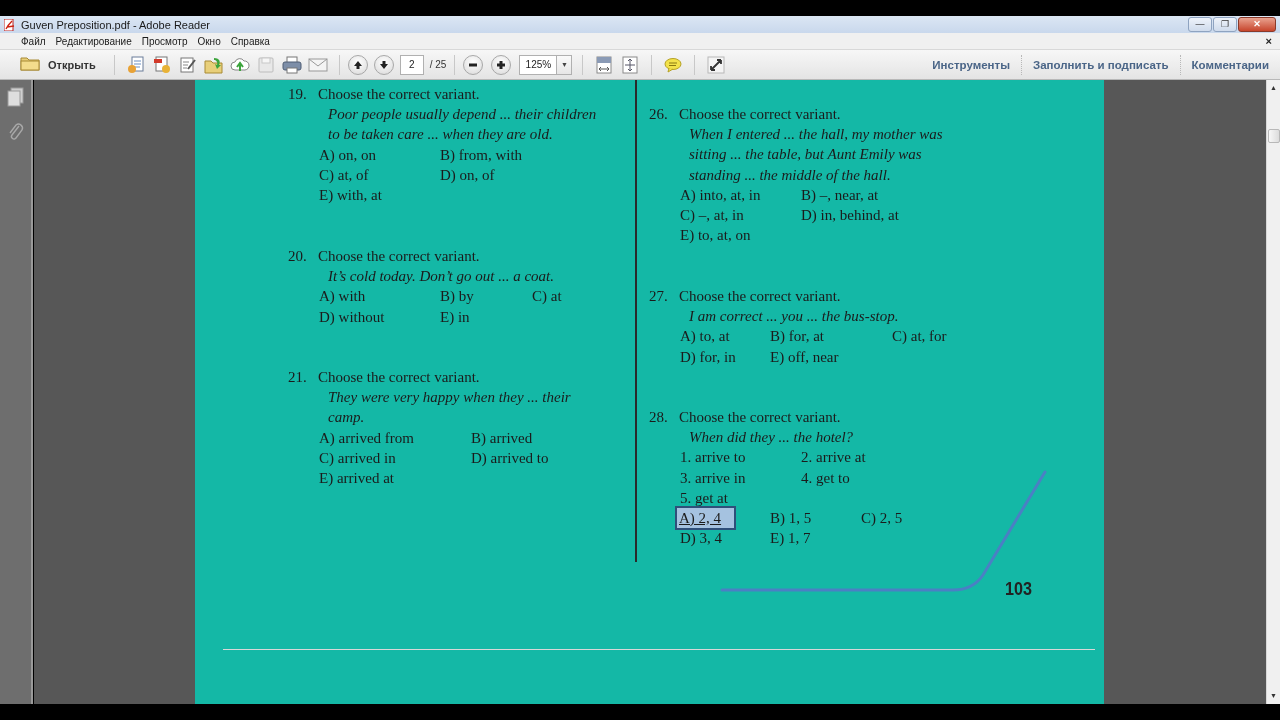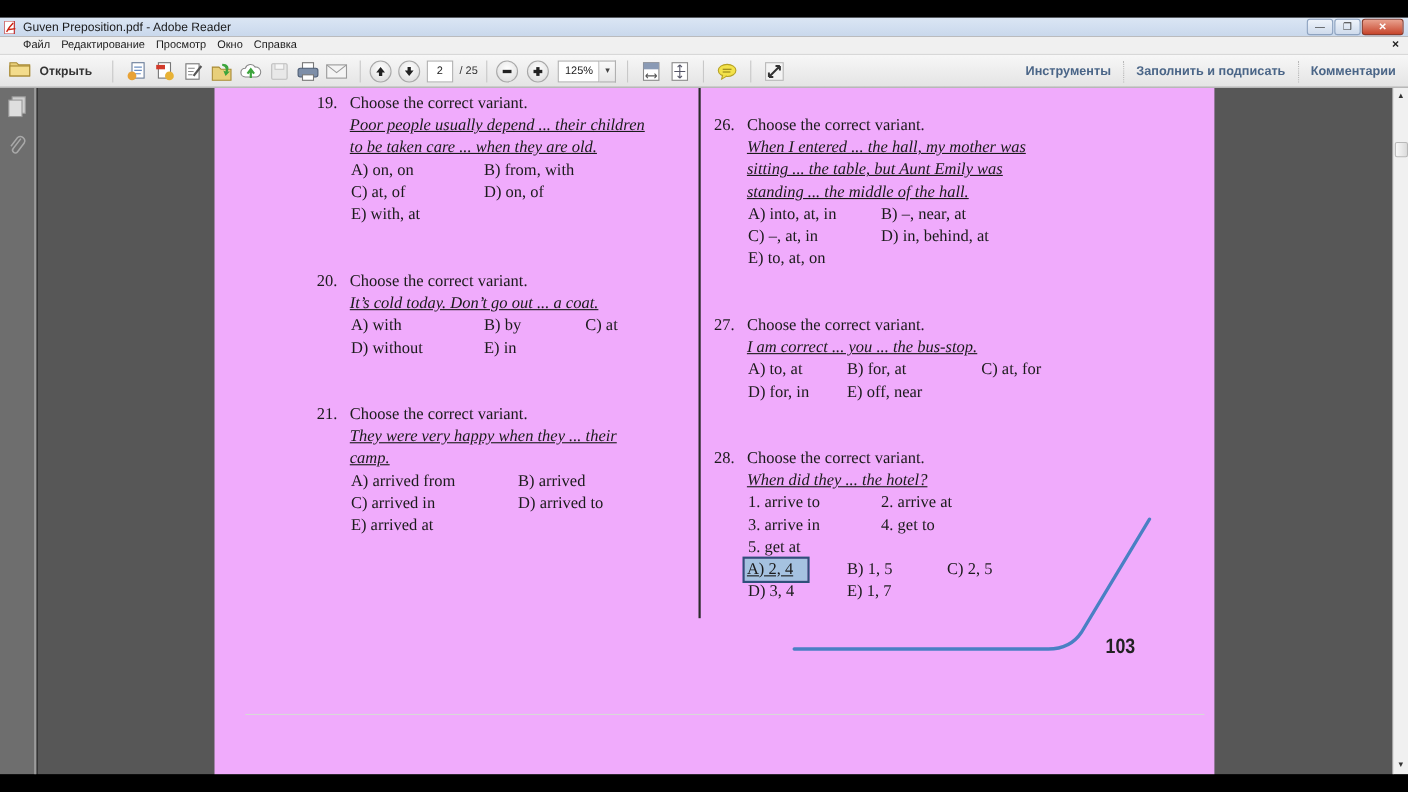--- a/index.html
+++ b/index.html
@@ -21,21 +21,21 @@
   .win-btn .glyph { font-size: 9px; color: #333; line-height: 1; }
   .win-btn.close .glyph { color: #fff; font-weight: bold; }
 
   .menubar { position: absolute; left: 0; top: 33px; width: 1280px; height: 17px;
     background: #f0f0f0; display: flex; align-items: center; border-bottom: 1px solid #d8d8d8; }
   .menu-item { font-size: 10px; color: #1a1a1a; padding: 0 5px; }
   .menubar .doc-close { position: absolute; right: 8px; top: 2px; font-size: 11px; font-weight: bold; color: #222; }
 
   .toolbar { position: absolute; left: 0; top: 50px; width: 1280px; height: 30px;
     background: linear-gradient(#f7f7f7, #e4e4e4); border-bottom: 1px solid #b8b8b8;
-    display: flex; align-items: center; }
+    display: flex; align-items: center; padding-left: 12px; }
   .tb-open { display: flex; align-items: center; margin-left: 8px; }
   .tb-open .label { font-size: 11px; font-weight: bold; color: #333; margin-left: 8px; }
   .tb-sep { width: 1px; height: 20px; background: #c8c8c8; margin: 0 8px; }
   .tb-icon { width: 22px; height: 22px; display: flex; align-items: center; justify-content: center; margin: 0 2px; }
   .round-btn { width: 20px; height: 20px; border-radius: 50%; border: 1px solid #a8a8a8;
     background: radial-gradient(circle at 50% 35%, #ffffff, #d8d8d8); display: flex; align-items: center; justify-content: center; }
   .page-input { width: 24px; height: 20px; border: 1px solid #b0b0b0; background: #fff;
     font-size: 10px; text-align: center; line-height: 18px; color: #222; margin-left: 6px; }
   .page-total { font-size: 10px; color: #333; margin-left: 6px; }
   .zoom-box { display: flex; margin-left: 4px; }
@@ -51,28 +51,28 @@
     border-right: 1px solid #8a8a8a; }
   .left-panel .lp-icon { position: absolute; left: 7px; width: 18px; height: 20px; }
   .left-panel .edge { position: absolute; right: -1px; top: 0; width: 2px; height: 624px; background: #9a9a9a; }
 
   .viewer { position: absolute; left: 34px; top: 80px; width: 1232px; height: 624px; background: #575757; }
   .scrollbar { position: absolute; left: 1266px; top: 80px; width: 14px; height: 624px; background: #f0f0f0; border-left: 1px solid #d8d8d8; }
   .sb-arrow { position: absolute; left: 3px; font-size: 7px; color: #333; }
   .sb-thumb { position: absolute; left: 1px; top: 49px; width: 12px; height: 14px; border: 1px solid #b8b8b8; border-radius: 2px;
     background: linear-gradient(90deg, #f8f8f8, #dcdcdc); }
 
-  .page { position: absolute; left: 195px; top: 80px; width: 909px; height: 624px; background: #f0abfc; overflow: hidden; }
+  .page { position: absolute; left: 195px; top: 80px; width: 909px; height: 624px; background: #14b8a6; overflow: hidden; }
   .col-divider { position: absolute; left: 440px; top: 0; width: 2px; height: 482px; background: #2a2a2a; }
   .page-bottom-rule { position: absolute; left: 28px; top: 569px; width: 872px; height: 1px; background: #d8d8d8; }
 
   .q { position: absolute; font-family: "Liberation Serif", serif; color: #1b1b1b; font-size: 15px; line-height: 20.2px; }
   .q .num { position: absolute; left: 0; top: 0; }
   .q .head { position: absolute; left: 30px; top: 0; white-space: nowrap; }
-  .q .stem { position: absolute; left: 30px; font-style: italic; white-space: nowrap; text-decoration: underline; }
+  .q .stem { position: absolute; left: 40px; font-style: italic; white-space: nowrap; }
   .q .opt { position: absolute; white-space: nowrap; }
   .q .opt.selected { background: #a5c2e0; outline: 2px solid #2f4f7a; padding: 0 13px 0 2px; margin-left: -3px; text-decoration: underline; }
 
   .footer-text { position: absolute; left: 93px; top: 498px; font-family: "Liberation Sans", sans-serif; font-size: 17.5px; color: #2b2b2b; white-space: nowrap; letter-spacing: -0.2px; }
   .page-number { position: absolute; left: 810px; top: 498px; font-family: "Liberation Sans", sans-serif; font-weight: bold; font-size: 19px; color: #222; transform: scaleX(0.85); transform-origin: left; }
   .footer-curve { position: absolute; left: 0; top: 0; }
 </style>
 </head>
 <body>
 

